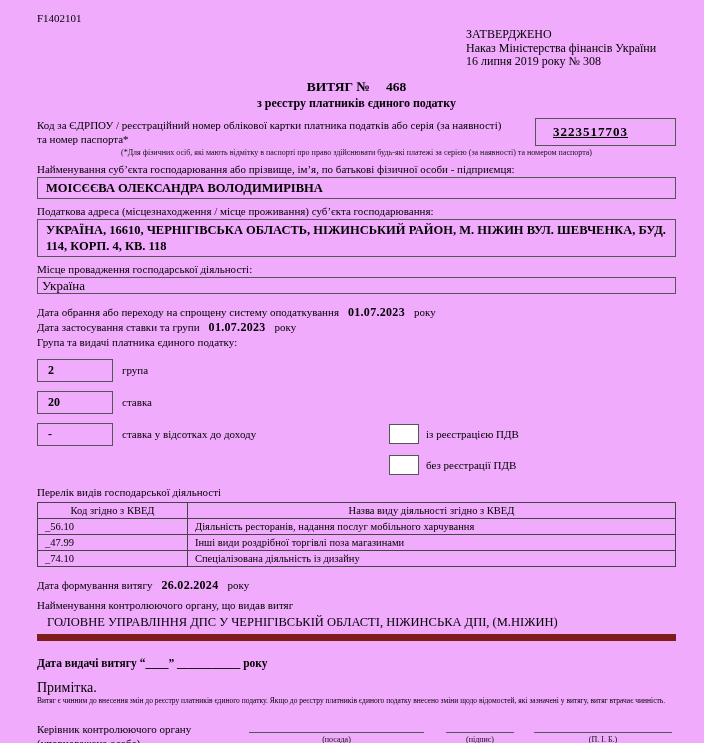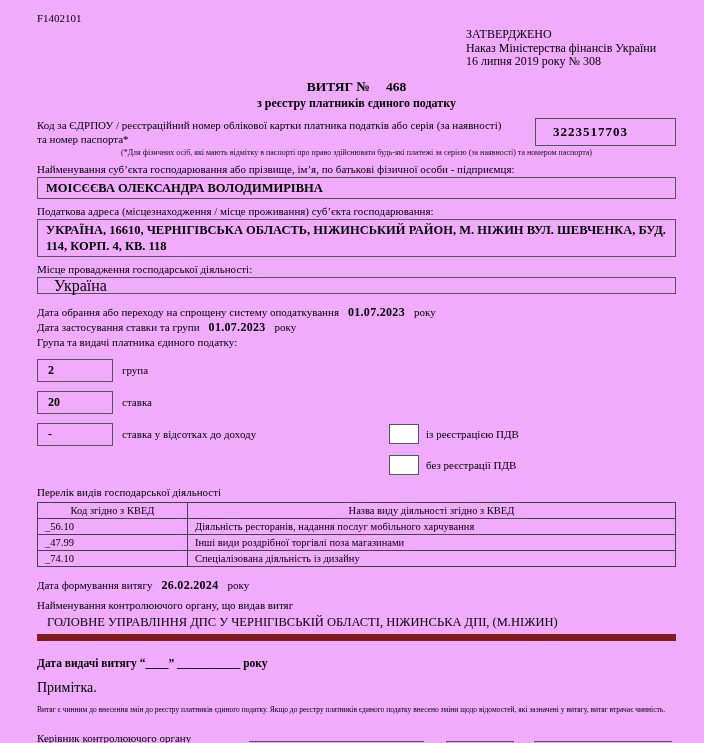--- a/index.html
+++ b/index.html
@@ -17,28 +17,28 @@
   .form-code { font-size:11px; }
   .approved { margin-left:429px; margin-top:4px; font-size:12px; line-height:13.5px; }
   .title-line { text-align:center; margin-top:10px; font-size:13.5px; font-weight:bold; }
   .title-line .num { margin-left:16px; }
   .subtitle { text-align:center; font-size:12px; font-weight:bold; margin-top:1px; }
 
   .edrpou-row { display:flex; margin-top:7px; align-items:flex-start; }
   .edrpou-label { flex:1; padding-right:22px; line-height:14px; }
   .edrpou-box {
     width:141px; height:28px; border:1px solid #555; flex:none;
-    font-weight:bold; font-size:13px; line-height:26px; padding-left:17px; letter-spacing:1px;
+    font-weight:bold; font-size:13px; line-height:26px; padding-left:17px; letter-spacing:1px;text-decoration:underline;
   }
   .footnote { font-size:8px; text-align:center; margin-top:2px; color:#111; }
 
   .field-label { margin-top:6px; line-height:13px; }
   .vbox { border:1px solid #555; padding:2px 8px; margin-top:1px; }
   .vbox.bold { font-weight:bold; font-size:12.5px; line-height:16px; }
-  .vbox.plain { font-size:16px; padding:1px 16px; line-height:13px; }
+  .vbox.plain { font-size:13px; padding:1px 4px; line-height:13px; }
 
   .date-line { margin-top:0; line-height:15px; }
   .date-line.first { margin-top:11px; }
   .date-line b { font-size:12px; margin:0 9px; letter-spacing:0.3px; }
 
   .group-row { position:relative; margin-top:9px; display:flex; align-items:center; height:23px; }
   .small-box {
     width:76px; height:23px; border:1px solid #555; flex:none;
     font-weight:bold; font-size:12px; line-height:21px; padding-left:10px;
   }
@@ -53,21 +53,21 @@
   table.kved th, table.kved td { border:1px solid #444; font-weight:normal; font-size:10.5px; padding:1px 7px; height:16px; }
   table.kved th { text-align:center; }
   table.kved td.code { width:150px; }
 
   .authority-value {
     font-weight:normal; font-size:12.5px; padding:2px 0 4px 10px; margin-top:1px;
     border-bottom:7px solid #7f1d1d;
   }
   .issue-line { margin-top:16px; font-weight:bold; font-size:11.5px; }
   .note-label { margin-top:11px; font-size:14px; }
-  .note-text { font-size:7.5px; line-height:9px; margin-top:9px; }
+  .note-text { font-size:7.5px; line-height:9px; margin-top:0; }
 
   .sig-block { display:flex; margin-top:17px; }
   .sig-left { width:212px; flex:none; line-height:14px; font-size:11px; }
   .sig-col { margin-top:10px; flex:none; }
   .sig-line { border-top:1.5px solid #555; }
   .sig-caption { text-align:center; font-size:8px; padding-top:2px; color:#111; }
   .sig-col.c1 { width:175px; margin-right:22px; }
   .sig-col.c2 { width:68px;  margin-right:20px; }
   .sig-col.c3 { width:138px; }
   .mp { text-align:center; font-size:10px; margin-top:4px; }

